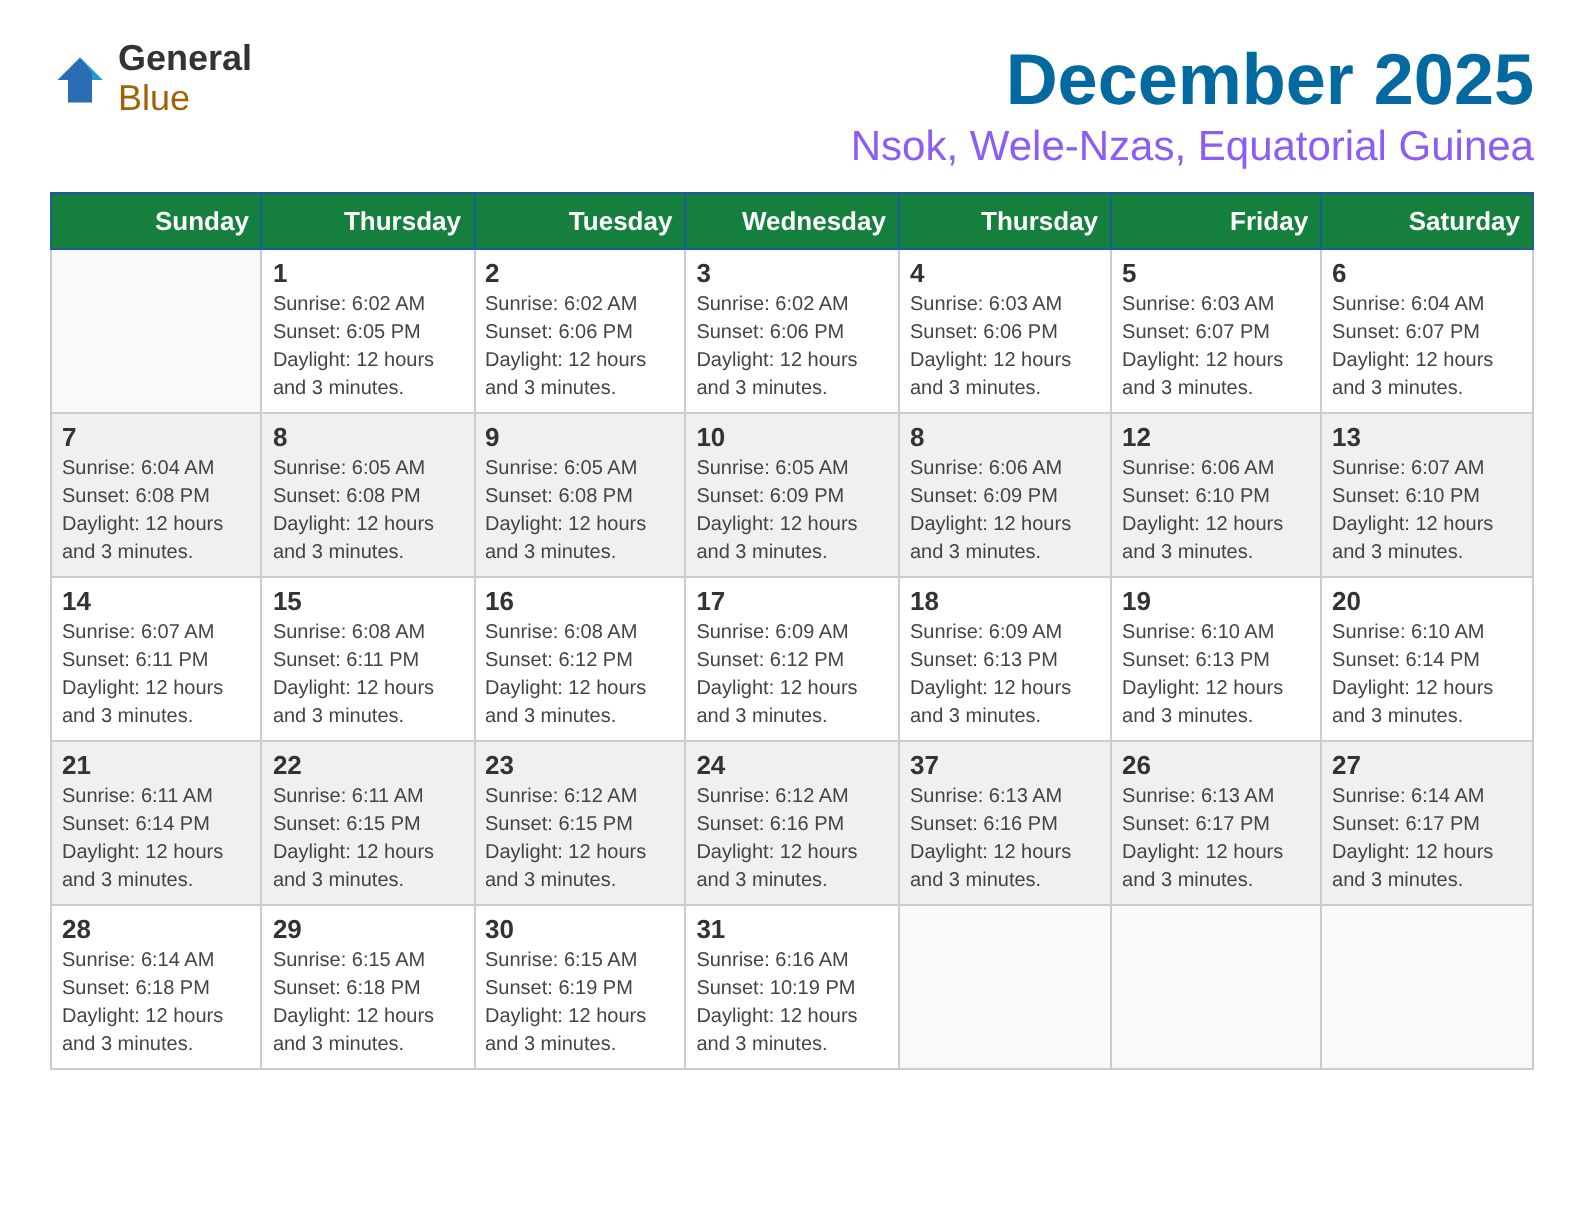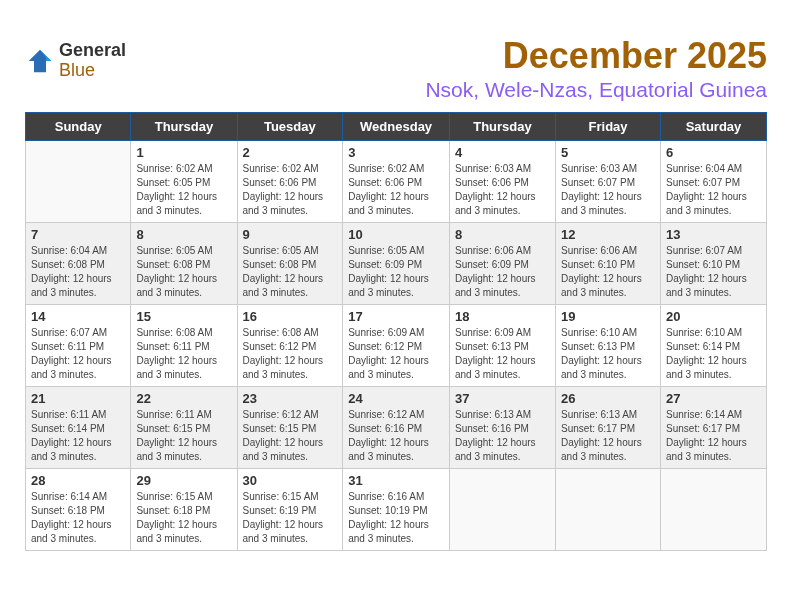--- a/index.html
+++ b/index.html
@@ -6,21 +6,21 @@
     body {
       font-family: Arial, sans-serif;
       background: #fff;
       width: 792px;
       min-height: 612px;
       padding: 20px 25px;
     }
     .header {
       display: flex;
       justify-content: space-between;
-      align-items: center;
+      align-items: flex-start;
       margin-bottom: 10px;
       gap: 16px;
     }
     .logo {
       display: flex;
       align-items: center;
       gap: 4px;
     }
     .logo-text {
       display: flex;
@@ -40,39 +40,38 @@
     .logo-icon {
       width: 30px;
       height: 30px;
     }
     .title-block {
       text-align: right;
     }
     .month-title {
       font-size: 36px;
       font-weight: bold;
-      color: #a16207;
+      color: #0369a1;
       line-height: 1.1;
-      margin-top: 16px;
     }
     .subtitle {
       font-size: 21px;
       color: #8b5cf6;
       margin-top: 2px;
     }
     .calendar {
       width: 100%;
       border-collapse: collapse;
       border: 1px solid #ccc;
       font-size: 11px;
     }
     .calendar th {
-      background-color: #404040;
+      background-color: #15803d;
       color: #fff;
-      text-align: center;
+      text-align: right;
       padding: 6px 6px;
       font-size: 13px;
       font-weight: bold;
       border: 1px solid #1e5a9e;
     }
     .calendar td {
       vertical-align: top;
       padding: 4px 5px;
       border: 1px solid #ccc;
       width: 108px;

